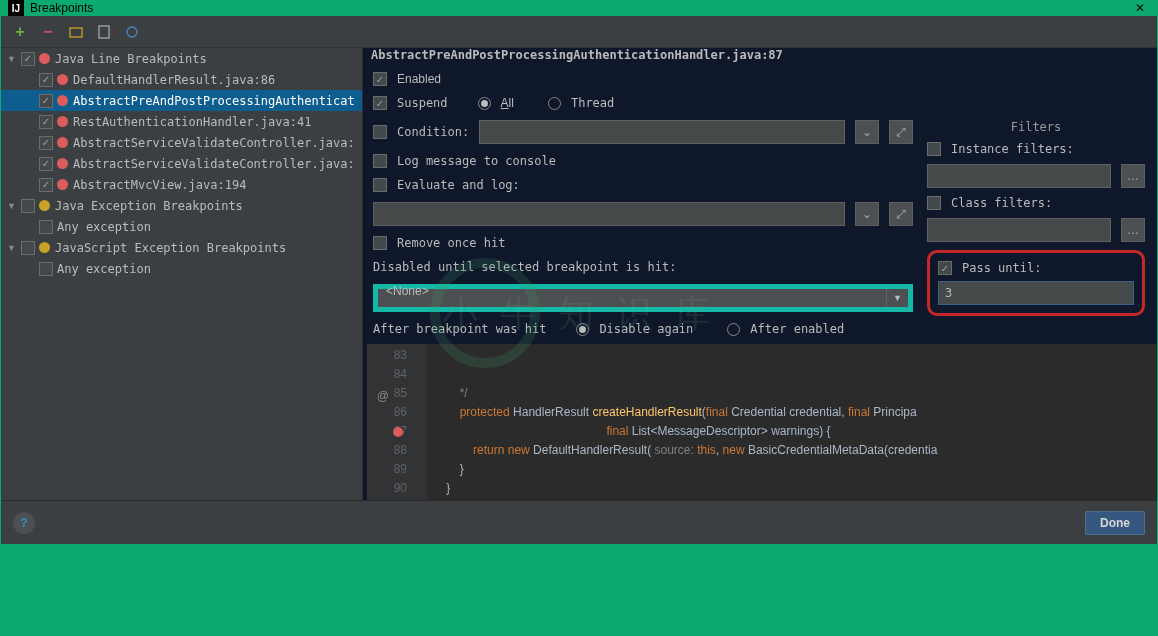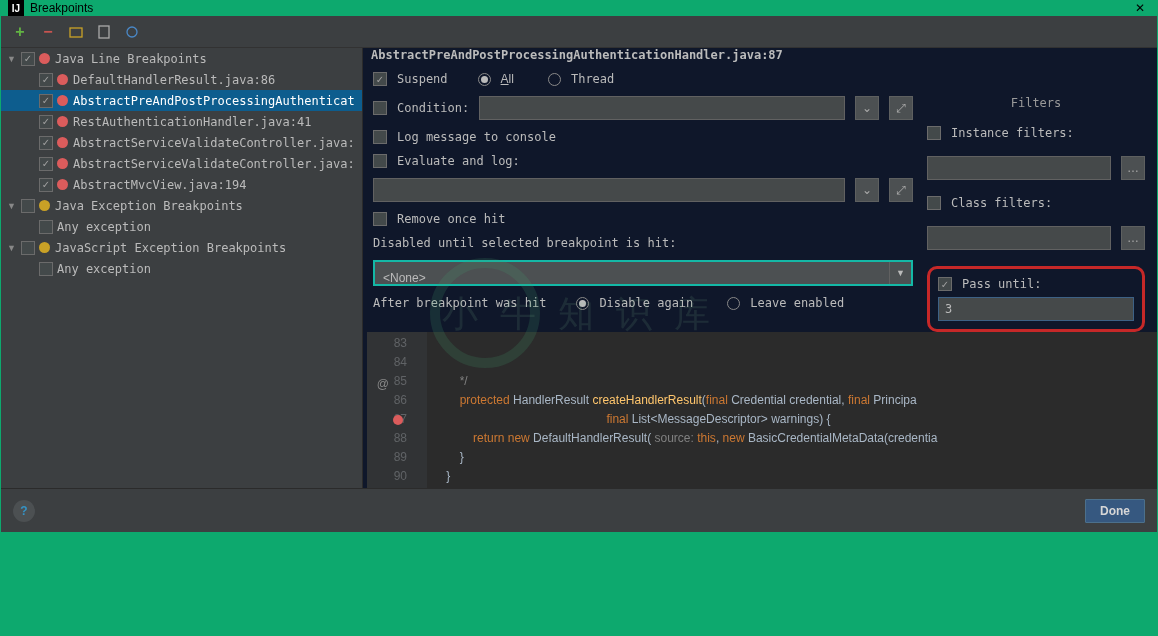--- a/index.html
+++ b/index.html
@@ -30,28 +30,28 @@
 .row{display:flex;align-items:center;gap:10px}
 .cb{width:14px;height:14px;border:1px solid #6b6b6b;background:#43494a;display:flex;align-items:center;justify-content:center;font-size:10px;color:#a0a0a0;flex:none}
 .cb.checked::after{content:"✓"}
 .lbl{font-family:Consolas,monospace;color:#bbb}
 .underline{text-decoration:underline}
 .radio{width:13px;height:13px;border:1px solid #888;border-radius:50%;display:flex;align-items:center;justify-content:center;flex:none}
 .radio.sel::after{content:"";width:7px;height:7px;border-radius:50%;background:#bbb}
 .txt-input{background:#45494a;border:1px solid #616161;height:24px;color:#bbb;padding:0 6px;font-family:Consolas,monospace}
 .txt-input.focus{border:1px solid #3d6185}
 .inline-btn{width:24px;height:24px;background:#4c5052;border:1px solid #5e6060;display:flex;align-items:center;justify-content:center;color:#aaa;cursor:pointer}
-.select{flex:1;height:26px;background:#4c5052;border:2px solid #14b8a6;display:flex;align-items:flex-start;padding:9px 8px;font-family:Consolas,monospace;color:#bbb;position:relative}
+.select{flex:1;height:26px;background:#4c5052;border:5px solid #14b8a6;display:flex;align-items:flex-end;padding:9px 8px;font-family:Consolas,monospace;color:#bbb;position:relative}
 .select-caret{position:absolute;right:0;top:0;width:22px;height:100%;border-left:1px solid #616161;display:flex;align-items:center;justify-content:center;font-size:9px}
 .two-col{display:flex;gap:14px}
 .left-col{flex:1;display:flex;flex-direction:column;gap:10px}
-.right-col{width:224px;display:flex;flex-direction:column;gap:16px;padding-right:6px}
+.right-col{width:224px;display:flex;flex-direction:column;gap:8px;padding-right:6px}
 .filters-title{display:flex;justify-content:center;font-family:Consolas,monospace;color:#999}
 .highlight-box{border:3px solid #c62828;border-radius:10px;padding:8px;display:flex;flex-direction:column;gap:6px}
-.code-area{flex:1;background:#2b2b2b;display:flex;font-family:Consolas,monospace;font-size:13px;overflow:hidden;position:relative}
+.code-area{flex:1;background:#2b2b2b;display:flex;font-family:Consolas,monospace;font-size:13px;overflow:hidden;margin-top:8px;position:relative}
 .gutter{width:60px;background:#313335;color:#606366;text-align:right;padding:2px 20px 2px 4px;line-height:19px;position:relative}
 .gutter .bpdot{position:absolute;right:4px;width:10px;height:10px;background:#db5c5c;border-radius:50%}
 .gutter .at{position:absolute;right:18px;color:#888}
 .codelines{flex:1;padding:2px 6px;line-height:19px;white-space:pre;color:#a9b7c6;overflow:hidden}
 .k-orange{color:#cc7832}
 .k-grey{color:#808080}
 .k-yellow{color:#ffc66d}
 .footer{height:44px;display:flex;align-items:center;justify-content:space-between;padding:0 12px;border-top:1px solid #2b2b2b}
 .help{width:22px;height:22px;border-radius:50%;background:#4c5052;color:#3592c4;display:flex;align-items:center;justify-content:center;font-weight:bold;cursor:pointer}
 .done-btn{background:#365880;border:1px solid #4c708c;color:#d6d6d6;padding:4px 14px;cursor:pointer;font-weight:bold;border-radius:1px}
@@ -158,20 +158,24 @@
             <span class="tree-indent" style="width:32px"></span>
             <span class="tree-check"></span>
             <span class="tree-label">Any exception</span>
           </div>
       </div>
 
       <div class="details">
         <div class="detail-header">AbstractPreAndPostProcessingAuthenticationHandler.java:87</div>
 
         <div class="form">
+          <div class="row">
+            <span class="cb checked"></span>
+            <span class="lbl"><span>Enabled</span></span>
+          </div>
 
           <div class="row">
             <span class="cb checked"></span>
             <span class="lbl">Suspend</span>
             <span style="width:10px"></span>
             <span class="radio sel"></span>
             <span class="lbl"><span class="underline">A</span><span>ll</span></span>
             <span style="width:14px"></span>
             <span class="radio"></span>
             <span class="lbl">Thread</span>
@@ -215,21 +219,21 @@
                 </div>
               </div>
 
               <div class="row">
                 <span class="lbl">After breakpoint was hit</span>
                 <span style="width:10px"></span>
                 <span class="radio sel"></span>
                 <span class="lbl">Disable again</span>
                 <span style="width:14px"></span>
                 <span class="radio"></span>
-                <span class="lbl">Leave enabled</span>
+                <span class="lbl">After enabled</span>
               </div>
             </div>
 
             <div class="right-col">
               <div class="filters-title">Filters</div>
 
               <div class="row">
                 <span class="cb"></span>
                 <span class="lbl">Instance filters:</span>
               </div>

